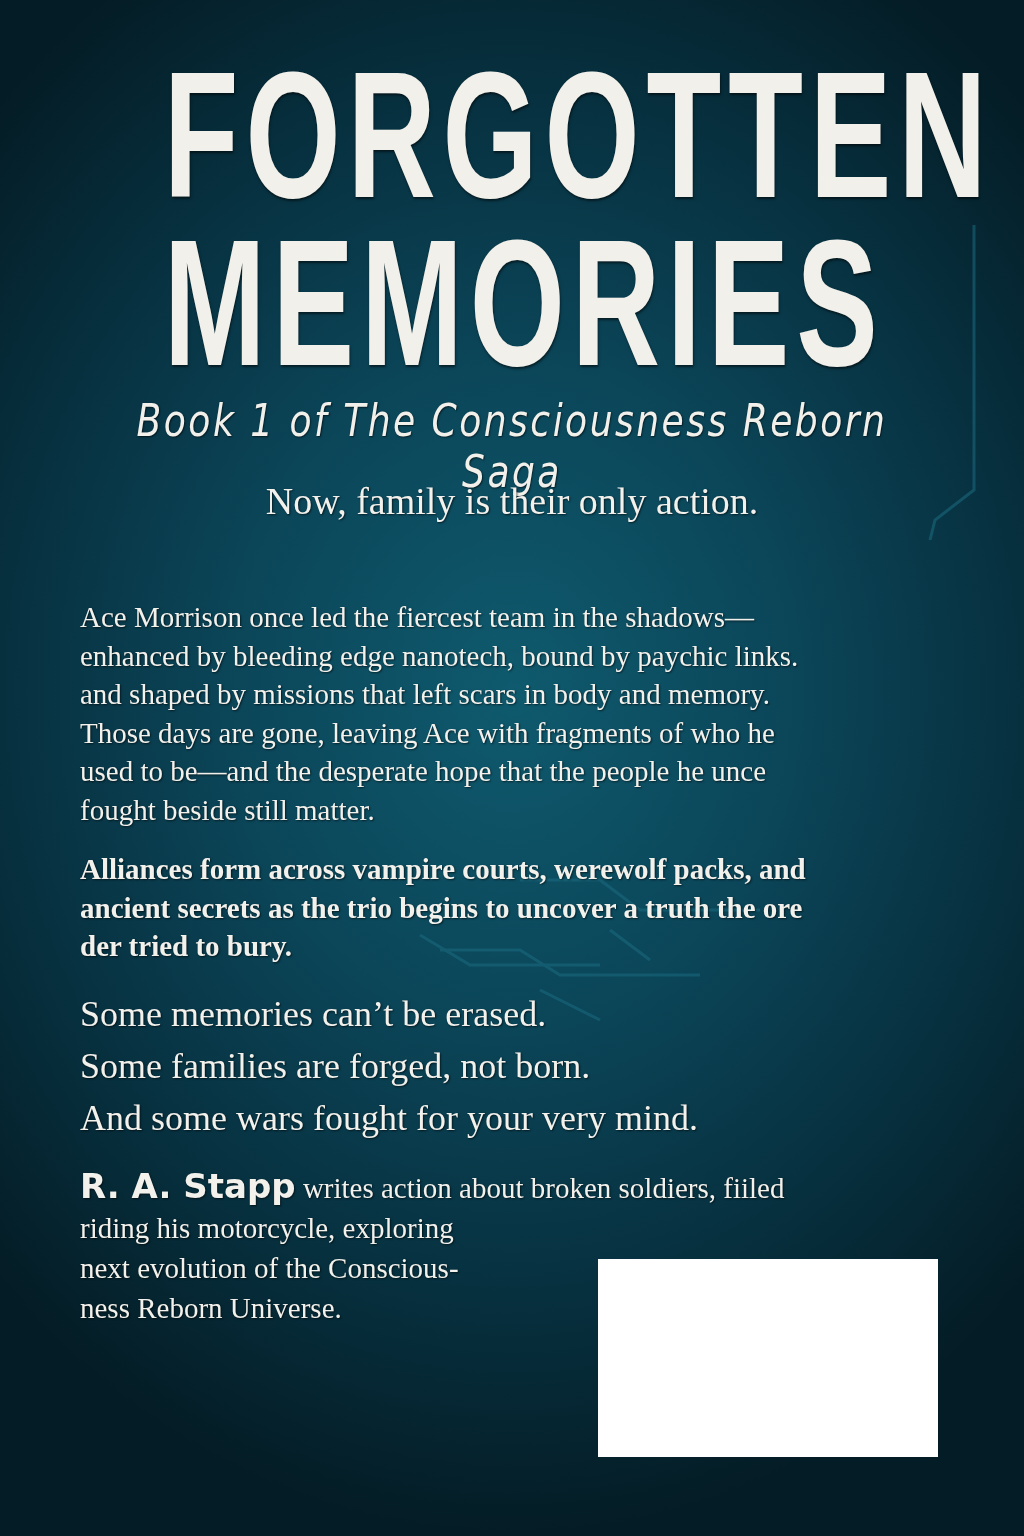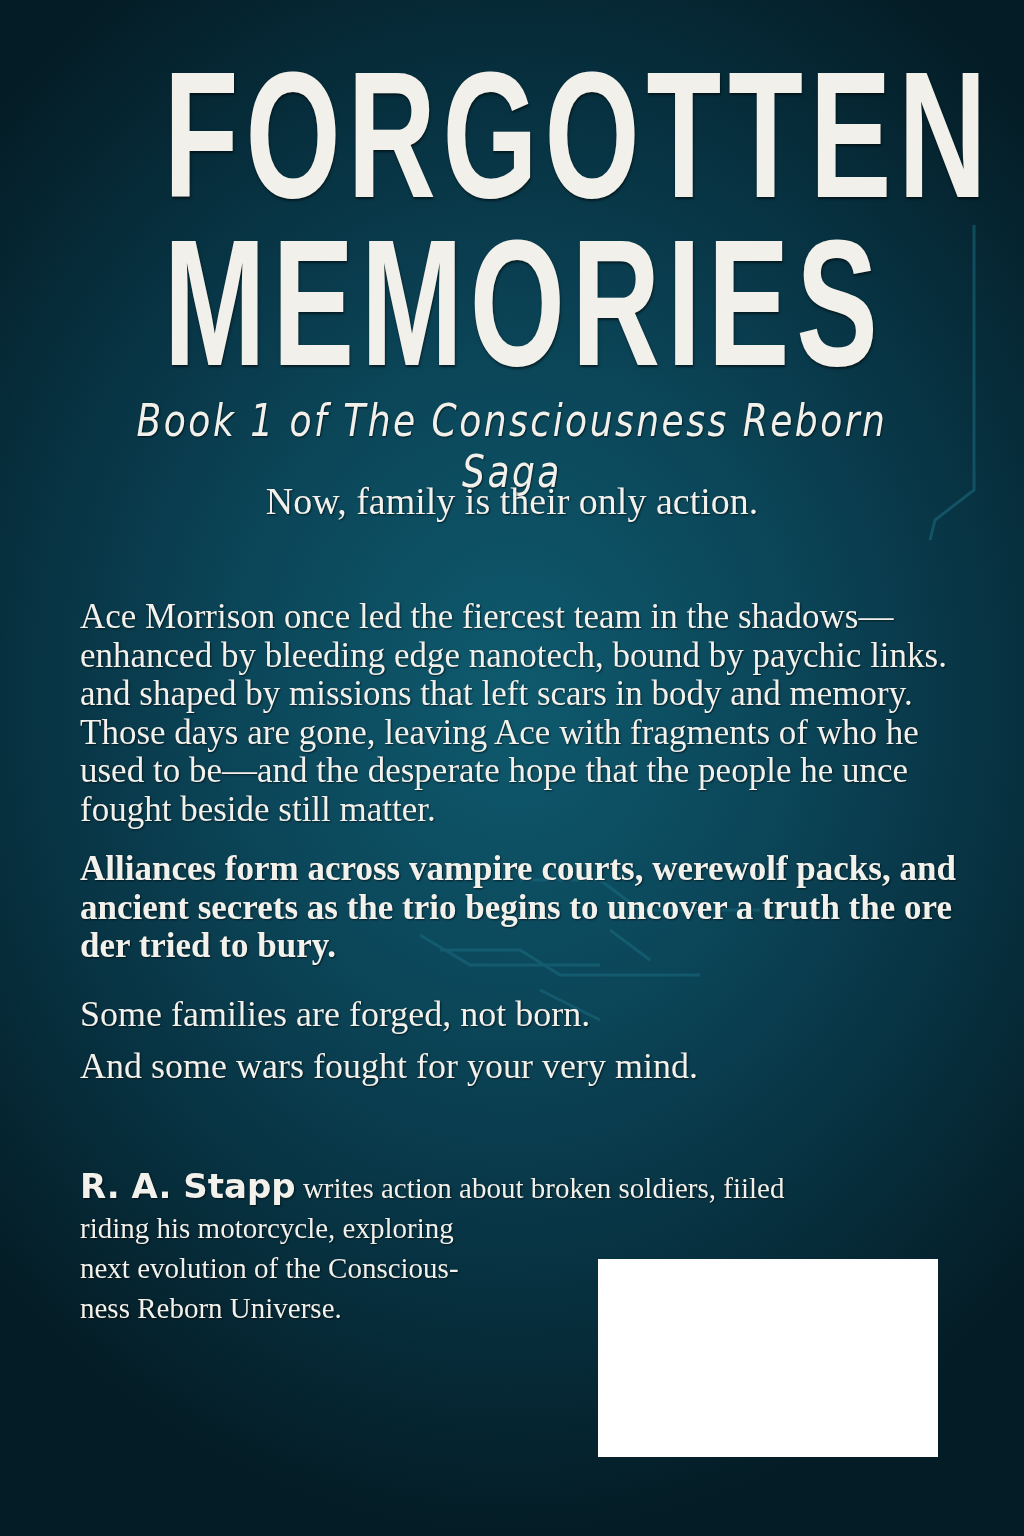--- a/index.html
+++ b/index.html
@@ -26,21 +26,21 @@
       transform: scaleX(0.82); transform-origin: center;
       text-shadow: 1px 1px 2px rgba(0,0,0,0.6);
     }
     .tagline {
       position: absolute; top: 478px; left: 0; right: 0; text-align: center;
       font-family: "Liberation Serif", serif; font-size: 38px; line-height: 46px;
       text-shadow: 1px 1px 2px rgba(0,0,0,0.6);
     }
     .para {
       position: absolute; left: 80px; width: 880px;
-      font-family: "Liberation Serif", serif; font-size: 35px; line-height: 38.5px;
+      font-family: "Liberation Serif", serif; font-size: 29px; line-height: 38.5px;
       text-shadow: 1px 1px 2px rgba(0,0,0,0.6);
       white-space: pre-line;
     }
     .para.p1 { top: 598px; }
     .para.p2 { top: 850px; font-weight: bold; }
     .closing {
       position: absolute; left: 80px; top: 988px; width: 880px;
       font-family: "Liberation Serif", serif; font-size: 36px; line-height: 52px;
       text-shadow: 1px 1px 2px rgba(0,0,0,0.6);
     }
@@ -86,20 +86,21 @@
 enhanced by bleeding edge nanotech, bound by paychic links.
 and shaped by missions that left scars in body and memory.
 Those days are gone, leaving Ace with fragments of who he
 used to be—and the desperate hope that the people he unce
 fought beside still matter.</div>
 <div class="para p2">Alliances form across vampire courts, werewolf packs, and
 ancient secrets as the trio begins to uncover a truth the ore
 der tried to bury.</div>
 
 <div class="closing">
+  <div>Some memories can’t be erased.</div>
   <div>Some families are forged, not born.</div>
   <div>And some wars fought for your very mind.</div>
 </div>
 
 <div class="bio">
   <div class="line"><span class="author">R. A. Stapp</span><span> writes action about broken soldiers, fiiled</span></div>
   <div class="line">riding his motorcycle, exploring</div>
   <div class="line">next evolution of the Conscious-</div>
   <div class="line">ness Reborn Universe.</div>
 </div>

